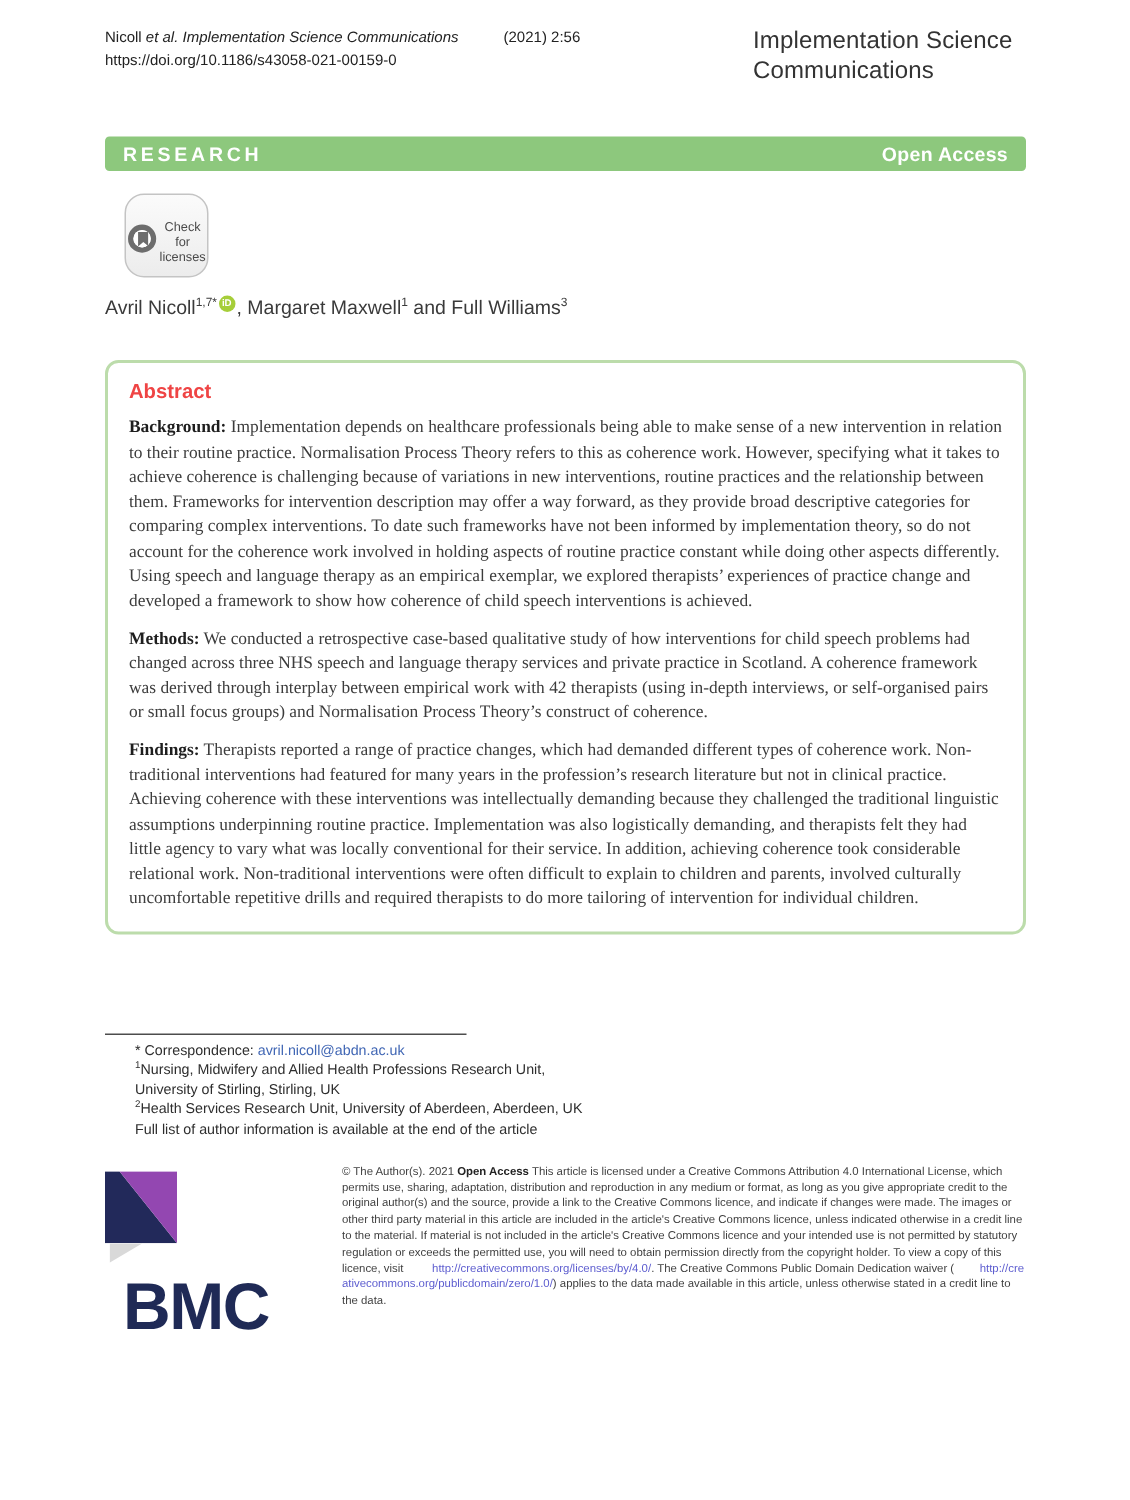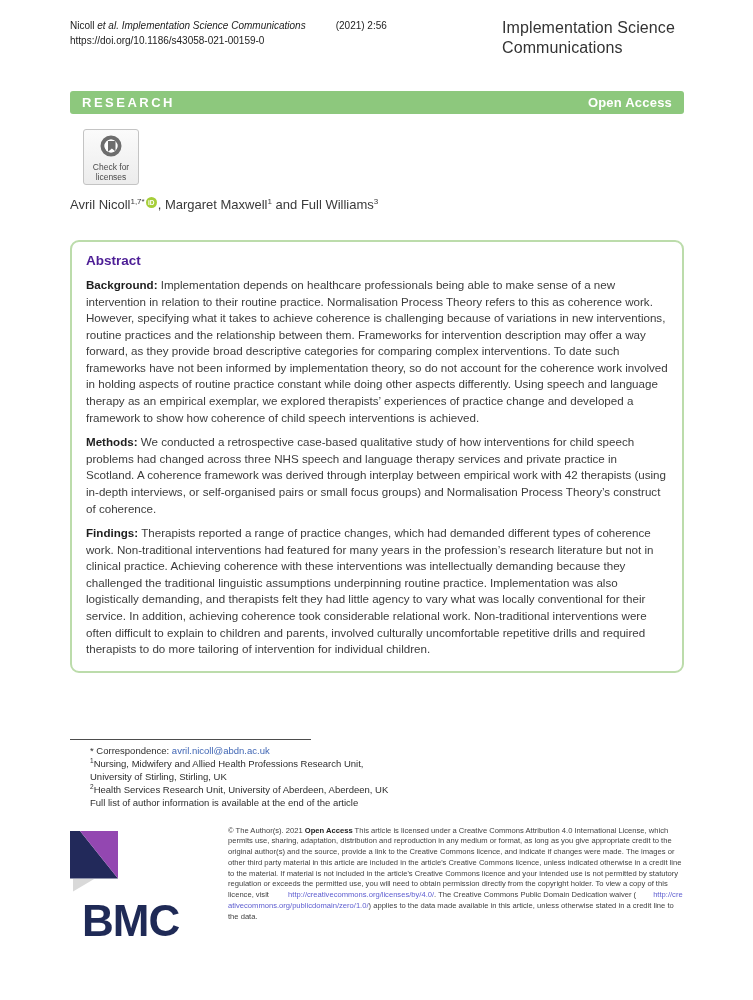--- a/index.html
+++ b/index.html
@@ -28,44 +28,44 @@
   .banner .oa { letter-spacing: .2px; }
 
   
   .titlerow { display: flex; margin-top: 15px; }
   .title {
     font-size: 26.5px; font-weight: bold; color: #1c1c1c;
     line-height: 1.24; letter-spacing: -.2px; width: 545px;
   }
   .updates {
     margin-left: 13px; width: 56px; height: 56px; flex: 0 0 56px;
-    border: 1px solid #c4c4c4; border-radius: 3px;
+    border: 1px solid #c4c4c4; border-radius: 13px;
     background: linear-gradient(#fbfbfb, #ececec);
-    display: flex; flex-direction: column; align-items: center;
+    display: flex; flex-direction: row; align-items: center;
     padding-top: 5px; cursor: pointer;
   }
   .updates svg { width: 24px; height: 24px; }
   .updates .utxt { font-size: 8.5px; color: #4a4a4a; line-height: 1.2; margin-top: 3px; text-align: center; }
 
   
   .authors { margin-top: 12px; font-size: 13px; color: #3a3a3a; }
   .authors sup { font-size: 8px; vertical-align: super; line-height: 0; }
   .orcid {
     display: inline-block; width: 11px; height: 11px; border-radius: 50%;
     background: #a6ce39; color: #fff; font-size: 6.5px; font-weight: bold;
     text-align: center; line-height: 11px; vertical-align: top; margin: 0 1px;
   }
 
   
   .abstract {
     margin-top: 28px; border: 2px solid #bcdcab; border-radius: 9px;
     padding: 11px 14px 13px 14px;
   }
-  .abstract h2 { font-size: 13.5px; color: #4c1d95; margin-bottom: 9px; font-weight: bold; }
-  .abstract p { font-size: 11.6px; line-height: 1.43; color: #3c3c3c; margin-bottom: 8px; }
+  .abstract h2 { font-size: 13.5px; color: #ef4444; margin-bottom: 9px; font-weight: bold; }
+  .abstract p { font-size: 11.6px; line-height: 1.43; color: #3c3c3c; margin-bottom: 8px; font-family: Liberation Serif, serif; }
   .abstract p:last-child { margin-bottom: 0; }
   .abstract .lbl { font-weight: bold; color: #1e1e1e; }
 
   
   .fnsep { margin-top: 66px; width: 241px; border-top: 1px solid #4d4d4d; }
   .footnotes { margin-top: 4px; font-size: 9.5px; line-height: 1.38; color: #2e2e2e; width: 300px; margin-left: 20px; }
   .footnotes sup { font-size: 6.5px; }
   a.link { color: #4066b4; text-decoration: none; }
   a.cclink { color: #5d5dcf; text-decoration: none; word-break: break-all; margin-left: 17px; }
 

